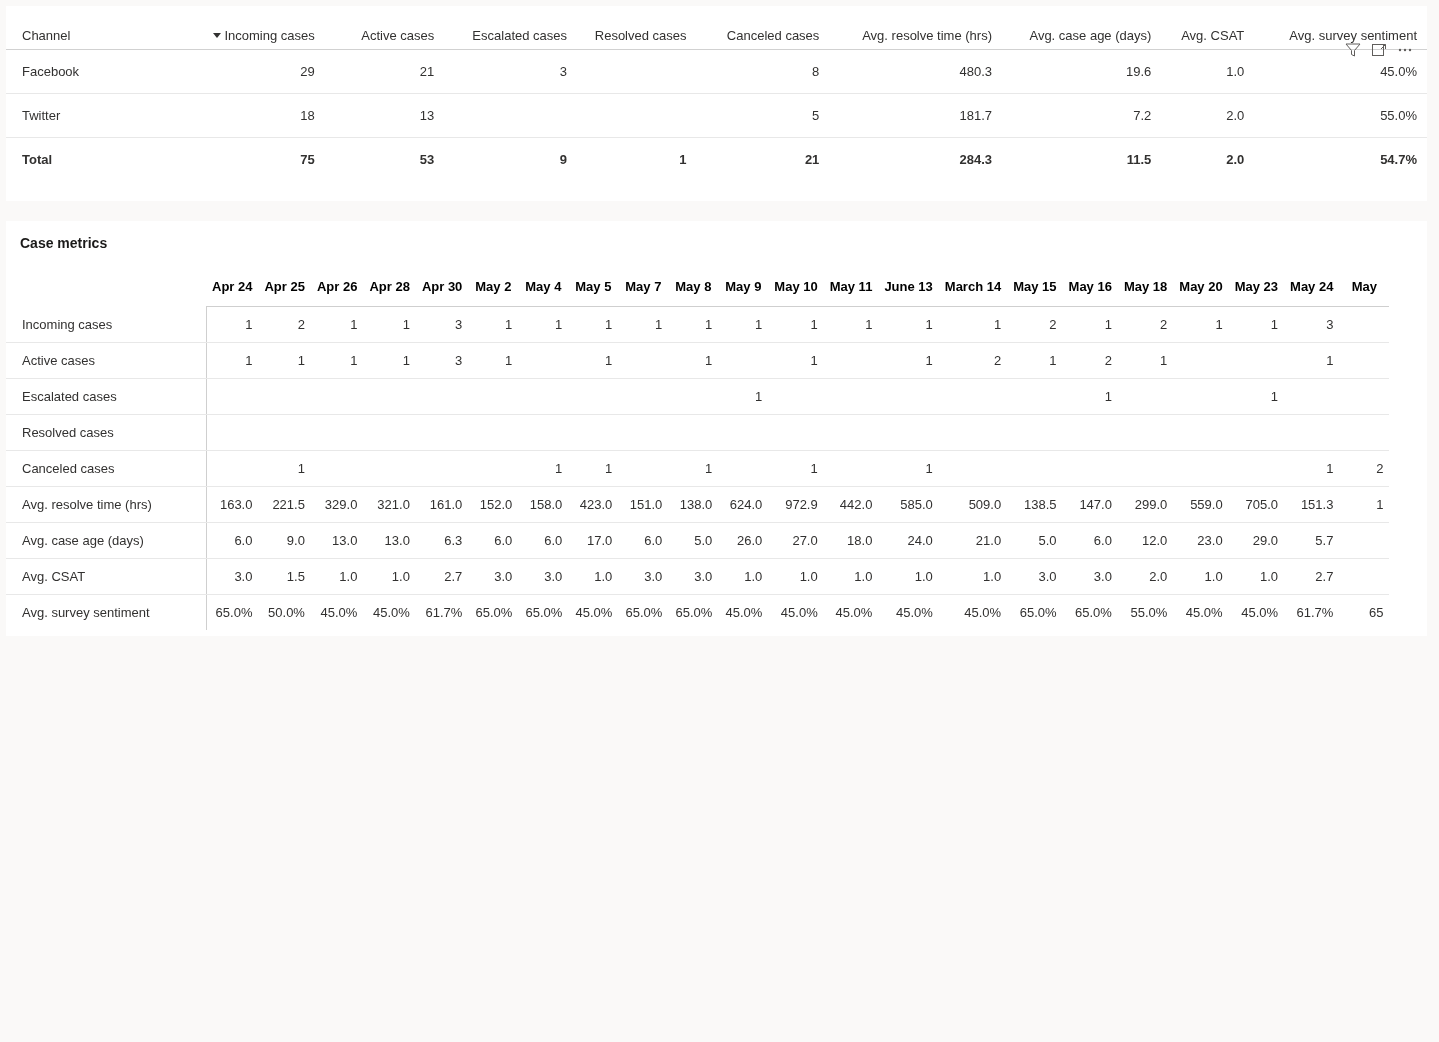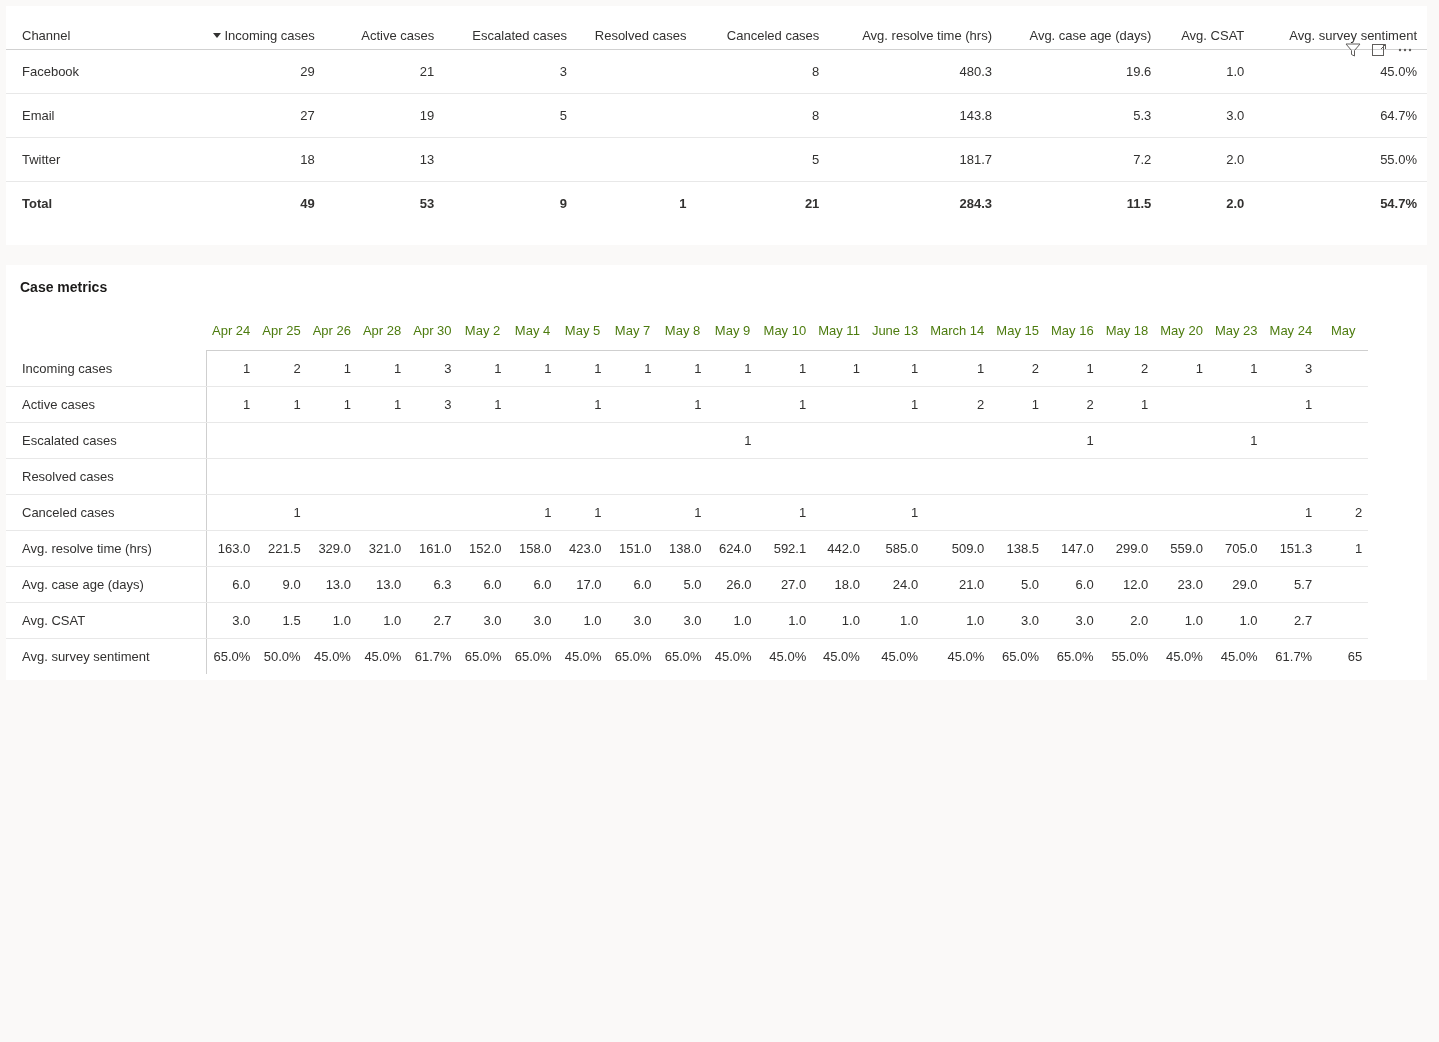--- a/index.html
+++ b/index.html
@@ -95,22 +95,22 @@
       border-collapse: collapse;
       width: auto;
     }
     .timeline-table th,
     .timeline-table td {
       font-size: 13px;
       white-space: nowrap;
       text-align: right;
     }
     .timeline-table thead th {
-      font-weight: 400;
-      color: #4d7c0f;
+      font-weight: 700;
+      color: #000000;
       padding: 18px 6px 12px 6px;
       text-align: center;
       border-bottom: 1px solid #cfcfcf;
       width: 50px;
       min-width: 50px;
     }
     .timeline-table thead th.row-head-cell {
       border-bottom: none;
     }
     .timeline-table tbody th {
@@ -201,46 +201,34 @@
           <td>21</td>
           <td>3</td>
           <td></td>
           <td>8</td>
           <td>480.3</td>
           <td>19.6</td>
           <td>1.0</td>
           <td>45.0%</td>
         </tr>
         <tr>
-          <td>Email</td>
-          <td>27</td>
-          <td>19</td>
-          <td>5</td>
-          <td></td>
-          <td>8</td>
-          <td>143.8</td>
-          <td>5.3</td>
-          <td>3.0</td>
-          <td>64.7%</td>
-        </tr>
-        <tr>
           <td>Twitter</td>
           <td>18</td>
           <td>13</td>
           <td></td>
           <td></td>
           <td>5</td>
           <td>181.7</td>
           <td>7.2</td>
           <td>2.0</td>
           <td>55.0%</td>
         </tr>
         <tr class="total-row">
           <td>Total</td>
-          <td>49</td>
+          <td>75</td>
           <td>53</td>
           <td>9</td>
           <td>1</td>
           <td>21</td>
           <td>284.3</td>
           <td>11.5</td>
           <td>2.0</td>
           <td>54.7%</td>
         </tr>
       </tbody>
@@ -410,21 +398,21 @@
             <td>221.5</td>
             <td>329.0</td>
             <td>321.0</td>
             <td>161.0</td>
             <td>152.0</td>
             <td>158.0</td>
             <td>423.0</td>
             <td>151.0</td>
             <td>138.0</td>
             <td>624.0</td>
-            <td>592.1</td>
+            <td>972.9</td>
             <td>442.0</td>
             <td>585.0</td>
             <td>509.0</td>
             <td>138.5</td>
             <td>147.0</td>
             <td>299.0</td>
             <td>559.0</td>
             <td>705.0</td>
             <td>151.3</td>
             <td>1</td>

